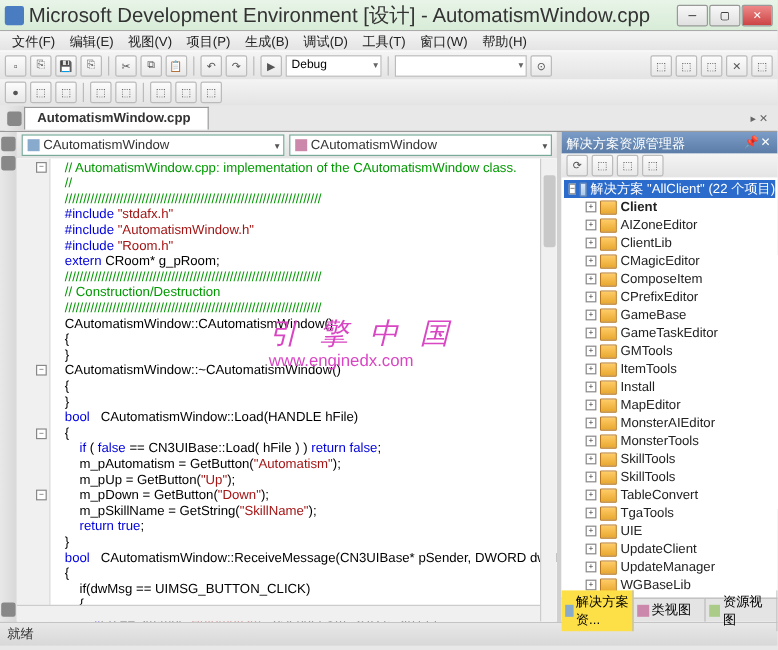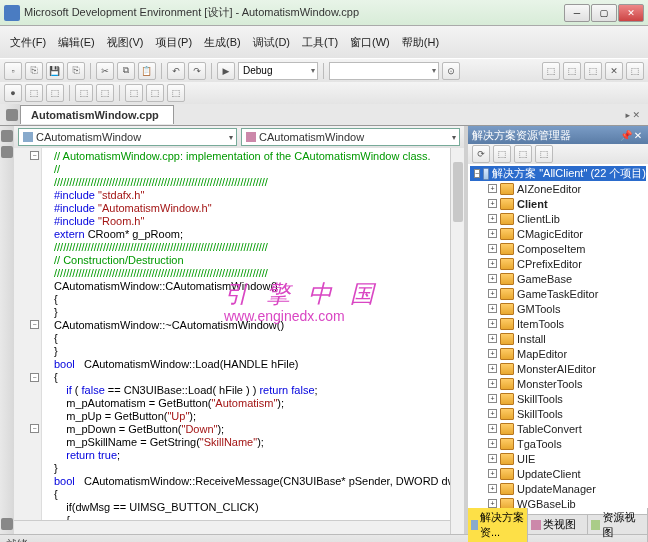--- a/index.html
+++ b/index.html
@@ -1,23 +1,23 @@
 <!DOCTYPE html>
 <html><head>
 <meta charset="utf-8">
 <style>
 * { margin:0; padding:0; box-sizing:border-box; font-family:"Microsoft YaHei","Segoe UI",sans-serif; font-size:11px; }
 body { width:648px; height:542px; background:#e8e8e8; overflow:hidden; }
 .titlebar { height:26px; background:linear-gradient(#e8f4e8,#d8ecd8); display:flex; align-items:center; padding:0 4px; border-bottom:1px solid #aaa; }
 .titlebar .appicon { width:16px; height:16px; background:#4a7cc2; margin-right:4px; border-radius:2px; }
-.titlebar .title { flex:1; color:#333; font-size:11px; }
+.titlebar .title { flex:1; color:#333; font-size:17px; }
 .winbtns { display:flex; gap:1px; }
 .winbtn { width:26px; height:18px; border:1px solid #999; background:linear-gradient(#f8f8f8,#e0e0e0); display:flex; align-items:center; justify-content:center; border-radius:2px; font-size:9px; }
 .winbtn.close { background:linear-gradient(#e88,#c44); color:#fff; }
-.menubar { height:32px; background:linear-gradient(#f4f4f4,#e4e4e4); display:flex; align-items:center; padding:0 4px; }
+.menubar { height:16px; background:linear-gradient(#f4f4f4,#e4e4e4); display:flex; align-items:center; padding:0 4px; }
 .menubar .mitem { padding:2px 6px; color:#222; cursor:default; }
 .toolbar { height:24px; background:linear-gradient(#f4f4f4,#e4e4e4); display:flex; align-items:center; padding:2px 4px; gap:3px; border-top:1px solid #fff; }
 .tbtn { width:18px; height:18px; background:linear-gradient(#fcfcfc,#e8e8e8); border:1px solid #bbb; border-radius:2px; display:flex; align-items:center; justify-content:center; font-size:9px; color:#555; }
 .tsep { width:1px; height:16px; background:#bbb; margin:0 2px; }
 .tdd { height:18px; border:1px solid #bbb; background:#fff; padding:0 5px 0 4px; position:relative; font-size:10px; display:flex; align-items:center; }
 .tdd::after { content:"▾"; position:absolute; right:2px; font-size:8px; color:#666; }
 .toolbar2 { height:22px; background:linear-gradient(#f4f4f4,#e4e4e4); display:flex; align-items:center; padding:2px 4px; gap:3px; }
 .tabstrip { height:22px; background:#e8e8e8; display:flex; align-items:center; padding:0 4px; border-bottom:1px solid #999; }
 .tab { background:#fff; border:1px solid #999; border-bottom:none; padding:3px 10px; font-size:10px; font-weight:bold; color:#333; }
 .tabx { margin-left:4px; font-size:9px; color:#777; }
@@ -185,26 +185,26 @@
     </div>
     <div class="tree" id="tree">
         <div class="treenode sel">
           <span class="exp">−</span>
           <span class="ticon sol"></span>
           <span>解决方案 "AllClient" (22 个项目)</span>
         </div>
         <div class="treenode child">
           <span class="exp">+</span>
           <span class="ticon"></span>
+          <span class="bold">Client</span>
+        </div>
+        <div class="treenode child">
+          <span class="exp">+</span>
+          <span class="ticon"></span>
           <span class="">AIZoneEditor</span>
-        </div>
-        <div class="treenode child">
-          <span class="exp">+</span>
-          <span class="ticon"></span>
-          <span class="bold">Client</span>
         </div>
         <div class="treenode child">
           <span class="exp">+</span>
           <span class="ticon"></span>
           <span class="">ClientLib</span>
         </div>
         <div class="treenode child">
           <span class="exp">+</span>
           <span class="ticon"></span>
           <span class="">CMagicEditor</span>

